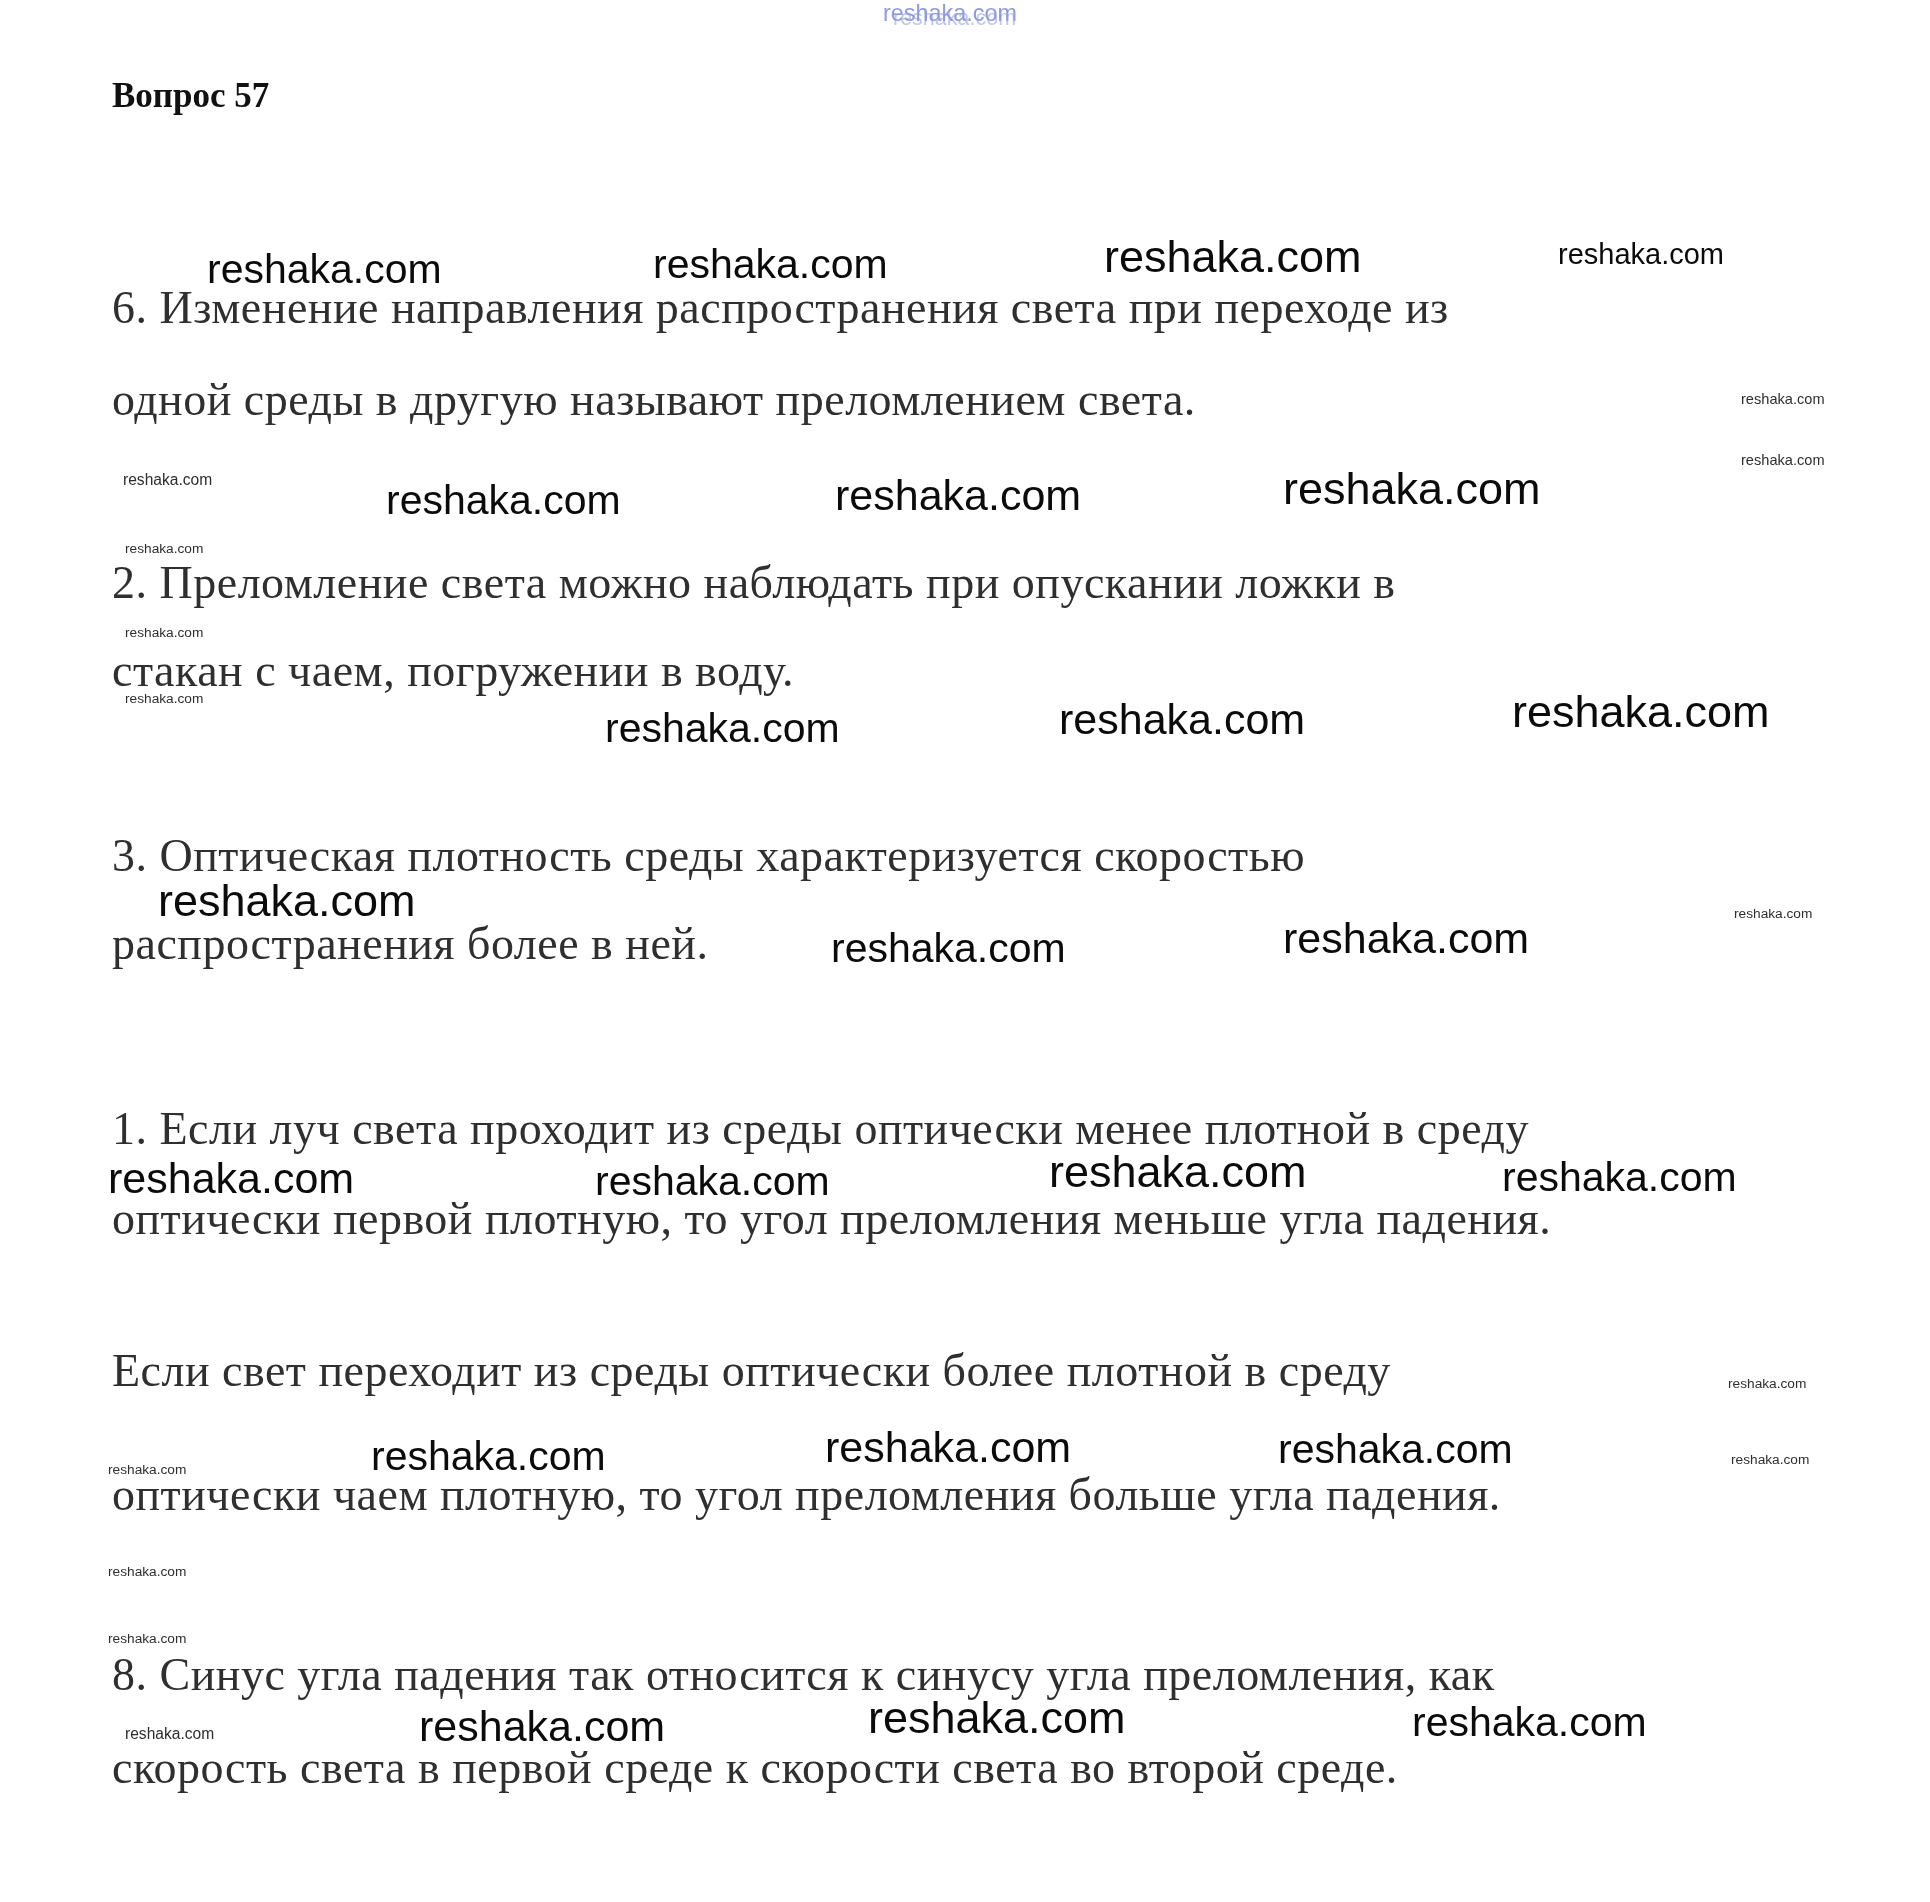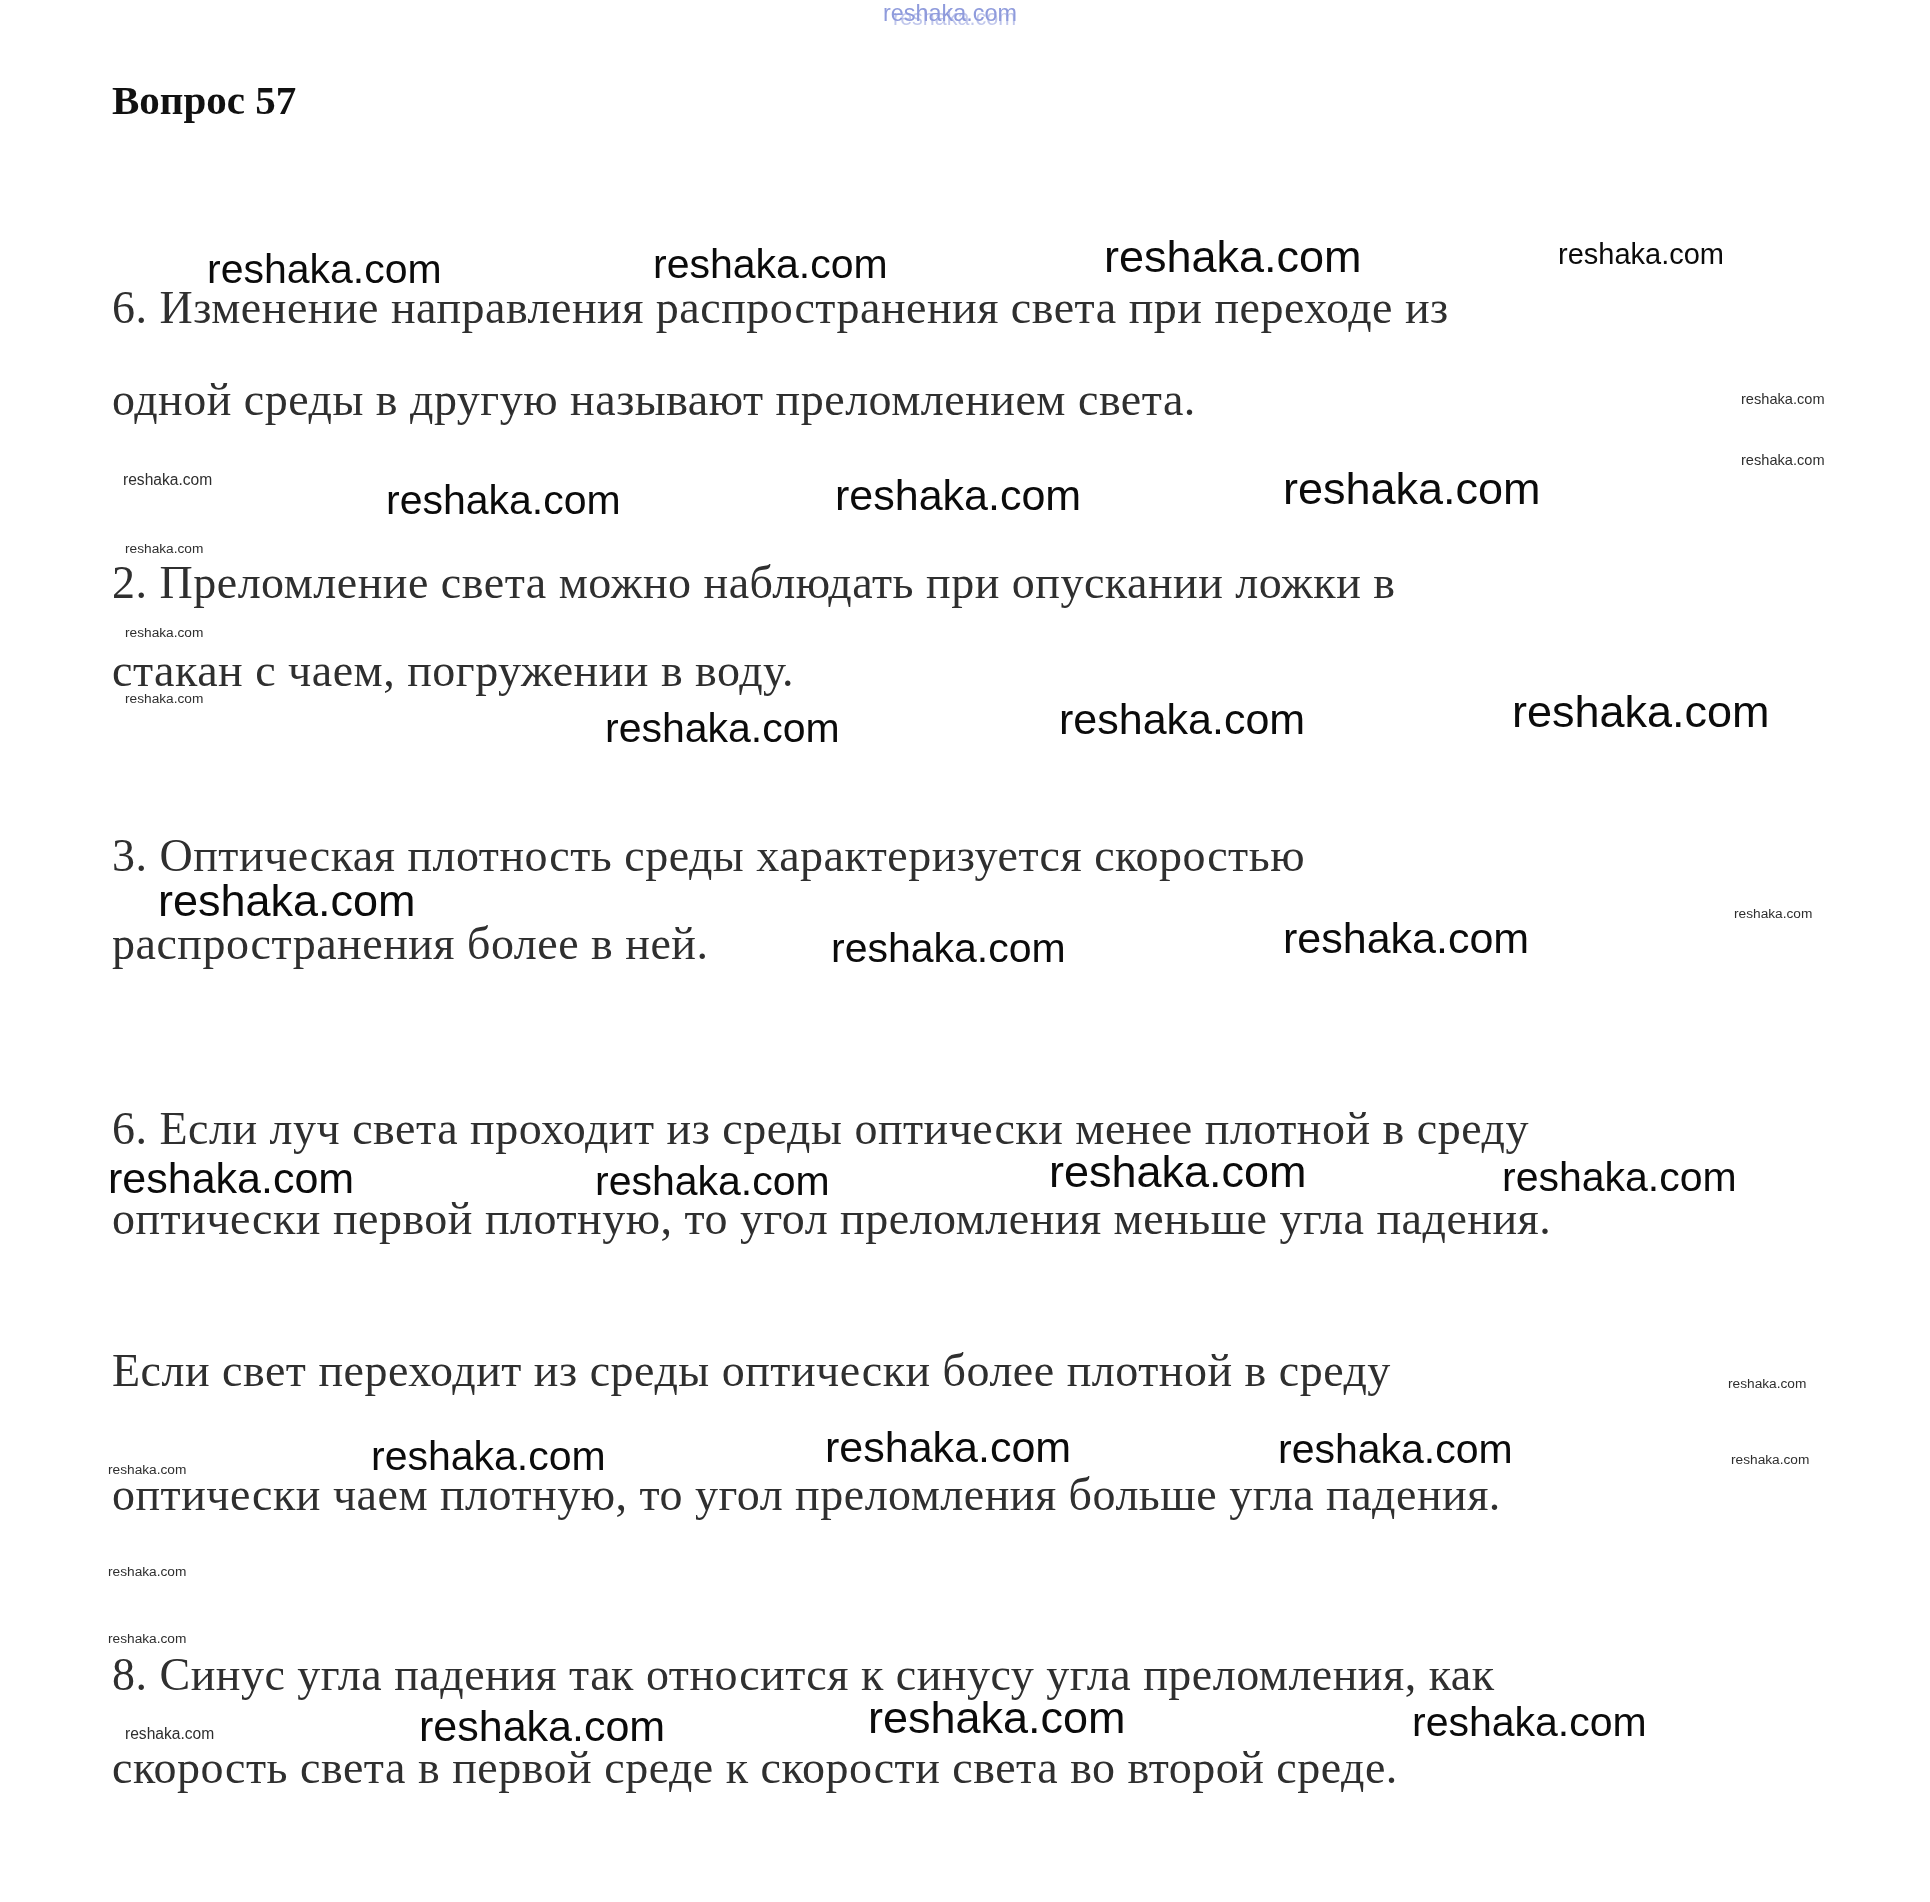--- a/index.html
+++ b/index.html
@@ -8,21 +8,21 @@
     width: 1930px;
     height: 1903px;
     position: relative;
     overflow: hidden;
     font-family: "Liberation Serif", serif;
   }
   .page-title {
     position: absolute;
     left: 112px;
     top: 76px;
-    font-size: 41px;
+    font-size: 35px;
     font-weight: bold;
     color: var(--color-title, #111111);
     white-space: nowrap;
   }
   .doc-line {
     position: absolute;
     left: 112px;
     font-size: 46px;
     letter-spacing: 0.5px;
     color: var(--color-text, #2f2f2f);
@@ -53,21 +53,21 @@
 
 <div class="doc-line" style="top:281px">6. Изменение направления распространения света при переходе из</div>
 <div class="doc-line" style="top:373px">одной среды в другую называют преломлением света.</div>
 
 <div class="doc-line" style="top:556px">2. Преломление света можно наблюдать при опускании ложки в</div>
 <div class="doc-line" style="top:644px">стакан с чаем, погружении в воду.</div>
 
 <div class="doc-line" style="top:829px">3. Оптическая плотность среды характеризуется скоростью</div>
 <div class="doc-line" style="top:917px">распространения более в ней.</div>
 
-<div class="doc-line" style="top:1102px">6. Если луч света проходит из среды оптически менее плотной в среду</div>
+<div class="doc-line" style="top:1102px">1. Если луч света проходит из среды оптически менее плотной в среду</div>
 <div class="doc-line" style="top:1192px">оптически первой плотную, то угол преломления меньше угла падения.</div>
 
 <div class="doc-line" style="top:1344px">Если свет переходит из среды оптически более плотной в среду</div>
 <div class="doc-line" style="top:1468px">оптически чаем плотную, то угол преломления больше угла падения.</div>
 
 <div class="doc-line" style="top:1648px">8. Синус угла падения так относится к синусу угла преломления, как</div>
 <div class="doc-line" style="top:1741px">скорость света в первой среде к скорости света во второй среде.</div>
 
 <span class="wm" style="left:207px;top:249px;font-size:41px">reshaka.com</span>
 <span class="wm" style="left:653px;top:244px;font-size:41px">reshaka.com</span>

